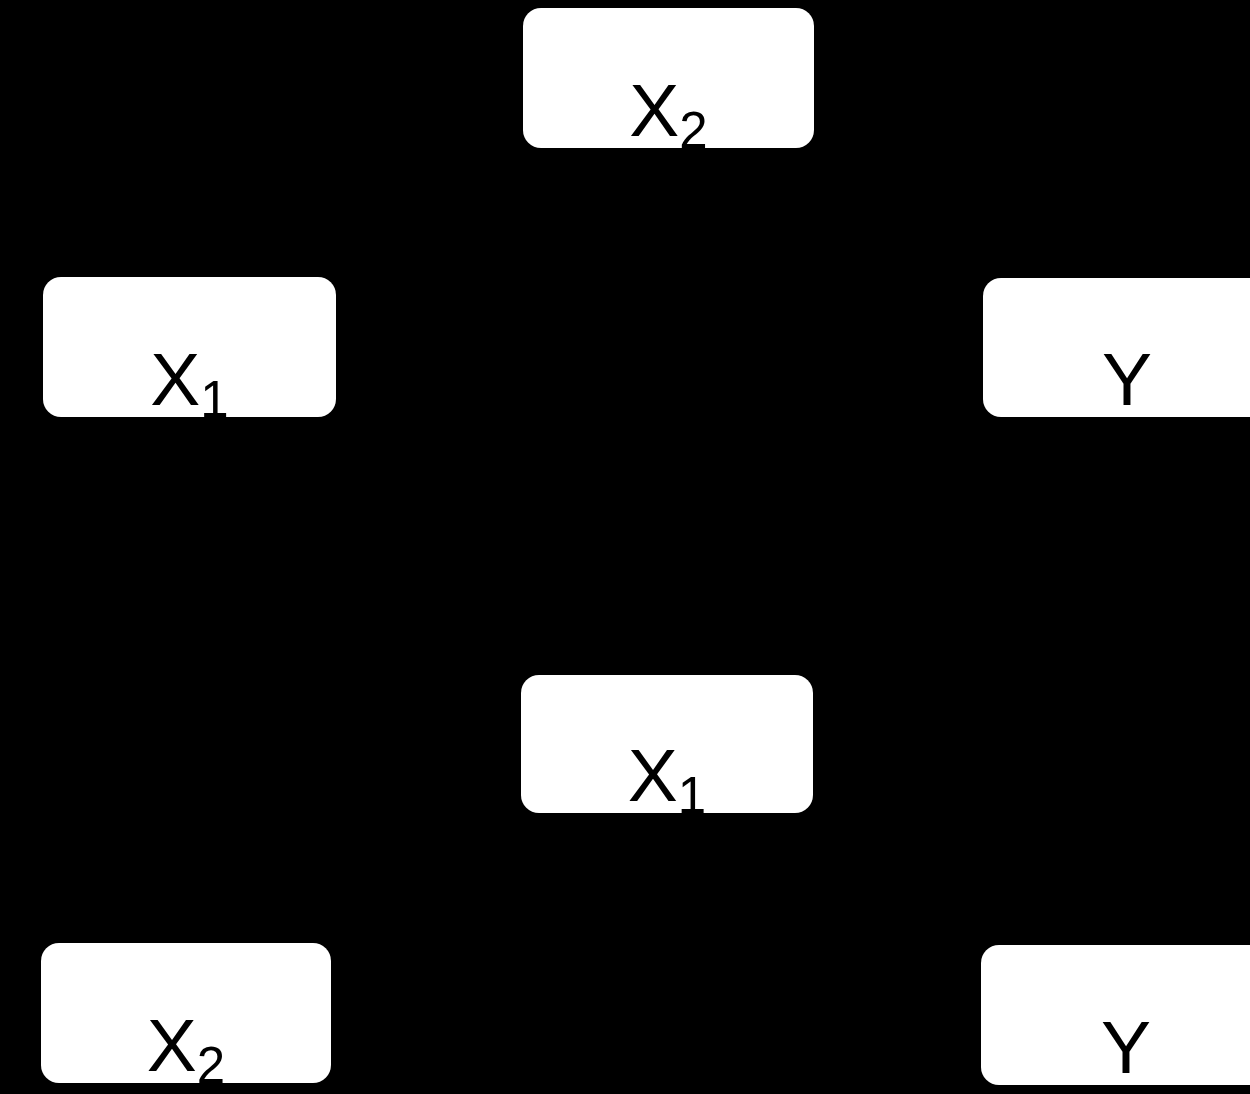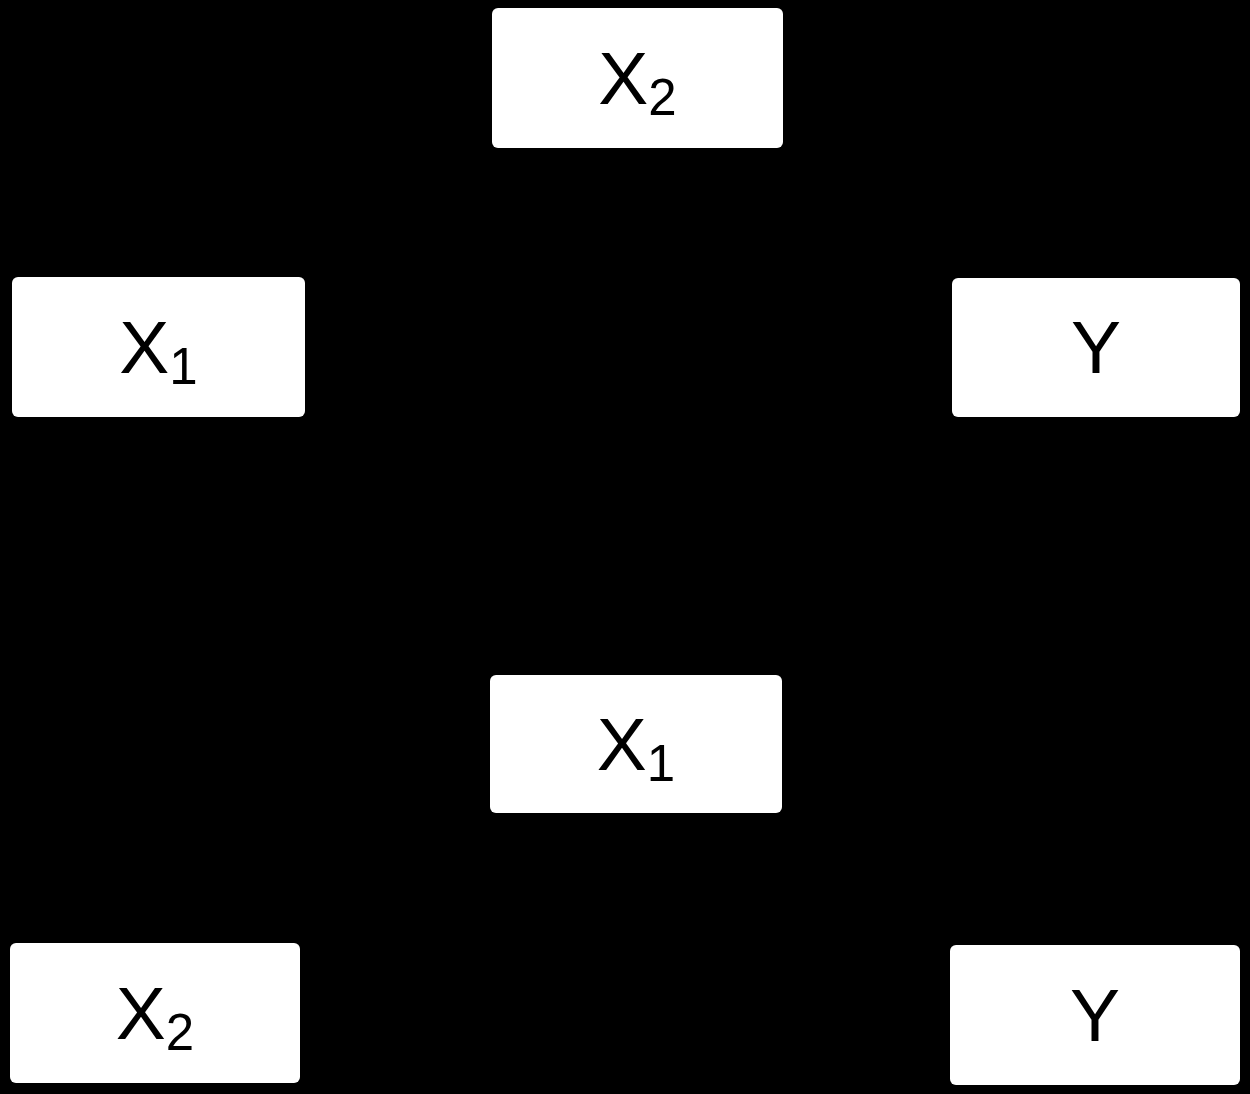--- a/index.html
+++ b/index.html
@@ -17,26 +17,27 @@
   }
   .panel {
     position: absolute;
     left: 0;
     width: 100%;
   }
   .node {
     position: absolute;
     background: #ffffff;
     color: #000000;
-    border-radius: 6px;
+    border-radius: 18px;
     display: flex;
-    align-items: center;
+    align-items: flex-end;
     justify-content: center;
     font-size: 75px;
     line-height: 1;
+    margin-left: 31px;
   }
   .node .lbl {
     white-space: nowrap;
   }
   .node sub {
     font-size: 0.68em;
     vertical-align: baseline;
     position: relative;
     top: 0.23em;
     line-height: 1;

